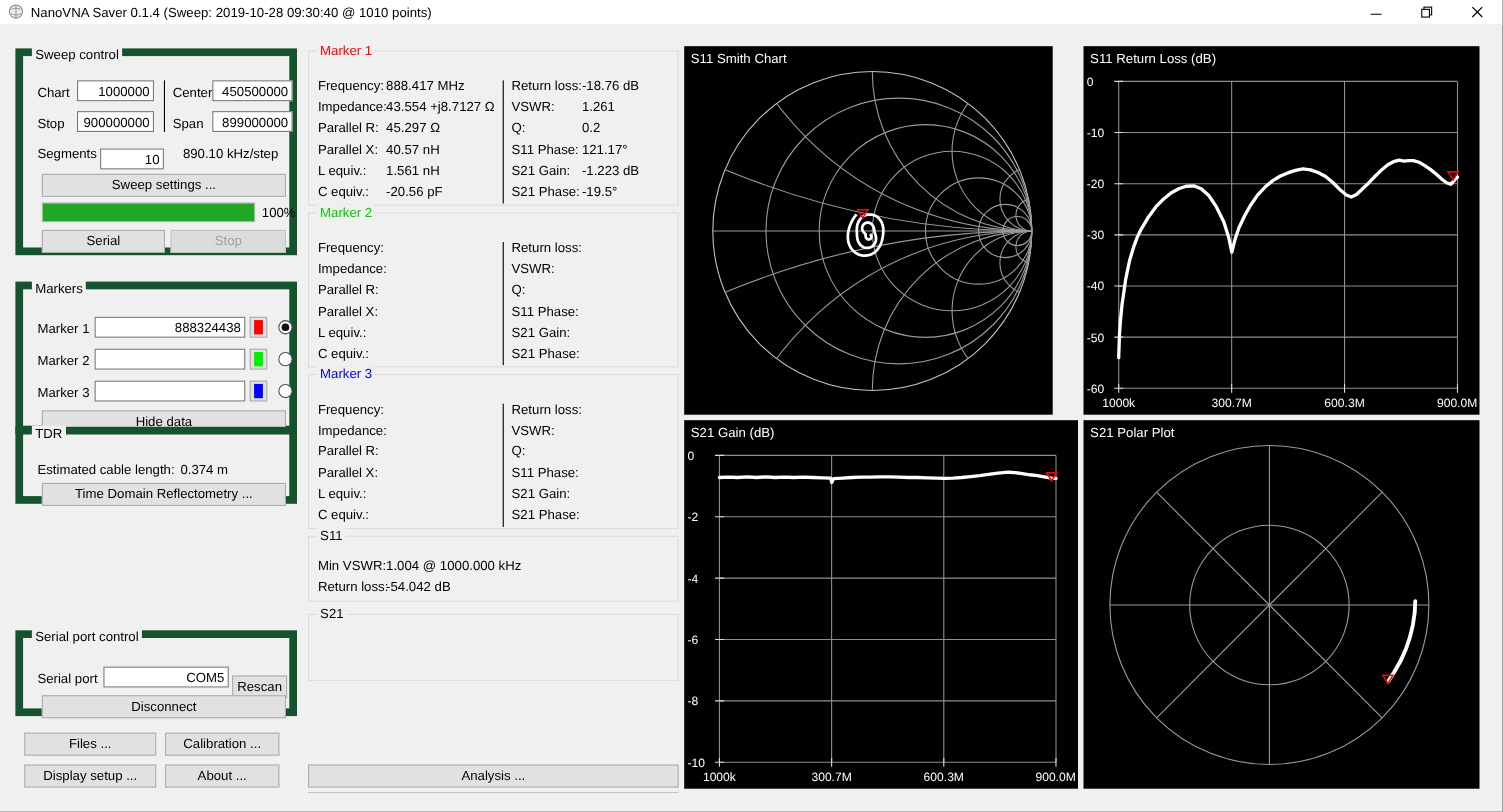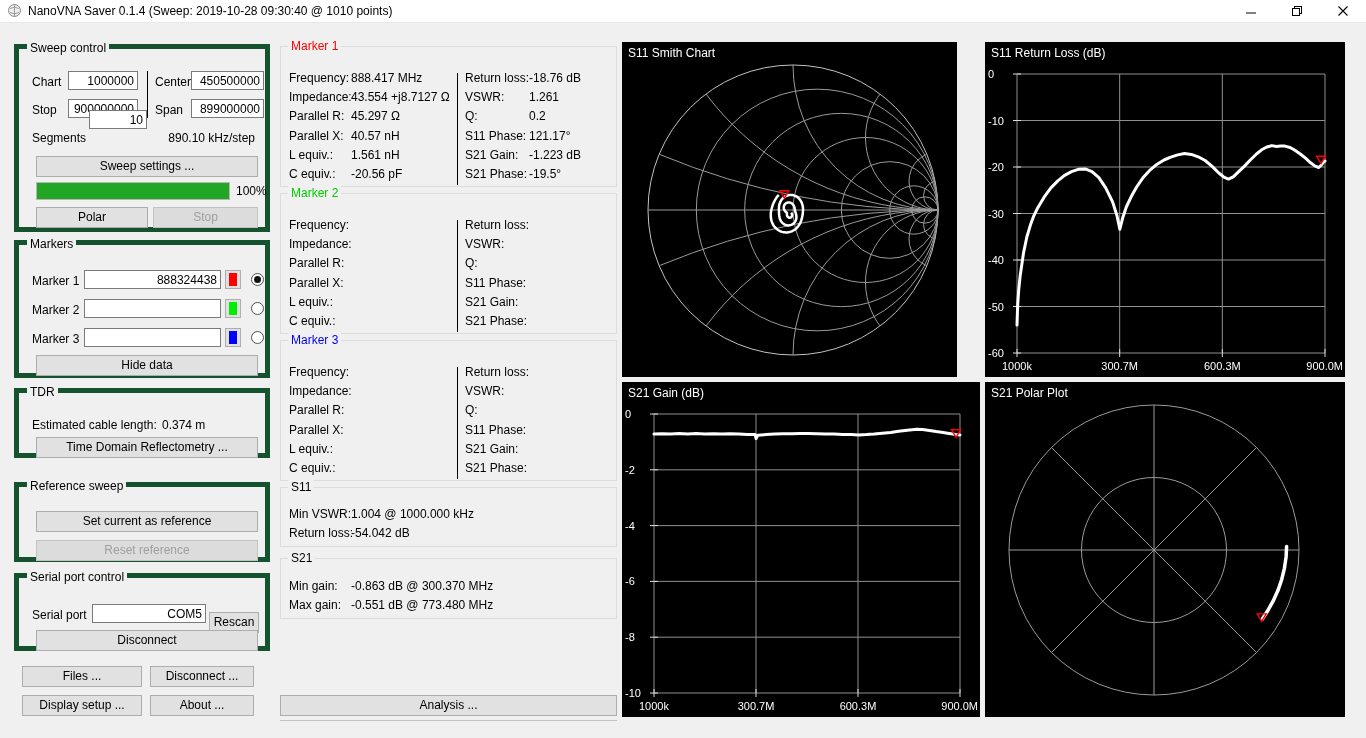--- a/index.html
+++ b/index.html
@@ -5,21 +5,21 @@
   html,body{margin:0;padding:0;background:#5a5a5a;}
   #app{position:relative;width:1366px;height:738px;background:#f0f0f0;overflow:hidden;
        font-family:"Liberation Sans",sans-serif;font-size:12px;color:#000;text-decoration:underline;}
   
   .titlebar{position:absolute;left:0;top:0;width:1366px;height:22px;background:#ffffff;border-bottom:1px solid #e8e8e8;}
   .app-icon{position:absolute;left:7px;top:3px;width:15px;height:15px;}
   .title-text{position:absolute;left:28px;top:4px;font-size:12px;white-space:nowrap;}
   .win-btns{position:absolute;right:0;top:0;height:22px;display:flex;}
   .win-btn{width:46px;height:22px;display:flex;align-items:center;justify-content:center;}
   
-  .groupbox{position:absolute;border:5px solid #14532d;box-sizing:border-box;}
+  .groupbox{position:absolute;border:7px solid #14532d;box-sizing:border-box;}
   .gb-title{position:absolute;top:-8px;left:8px;background:#f0f0f0;padding:0 3px;line-height:14px;white-space:nowrap;}
   .lbl{position:absolute;white-space:nowrap;}
   .txt{position:absolute;height:19px;border:1px solid #7a7a7a;background:#fff;color:#000;
        font-family:"Liberation Sans",sans-serif;font-size:12px;padding:0 3px;box-sizing:border-box;}
   .num{text-align:right;}
   .btn{position:absolute;height:21px;box-sizing:border-box;border:1px solid #adadad;background:#e1e1e1;
        text-align:center;line-height:19px;font-size:12px;cursor:default;white-space:nowrap;}
   .btn.disabled{color:#9f9f9f;background:#dcdcdc;border-color:#c3c3c3;}
   .progress{position:absolute;height:18px;border:1px solid #b6b6b6;background:#e6e6e6;box-sizing:border-box;}
   .progress i{display:block;height:100%;width:100%;}
@@ -81,32 +81,32 @@
     <span class="lbl" style="left:13px;top:26px">Chart</span>
     <input class="txt num" style="left: 49px; top: 22px; width: 70px;" value="1000000">
     <span class="lbl" style="left:13px;top:54px">Stop</span>
     <input class="txt num" style="left: 49px; top: 50px; width: 70px;" value="900000000">
     <div class="vline" style="left:128px;top:22px;height:47px"></div>
     <span class="lbl" style="left:136px;top:26px">Center</span>
     <input class="txt num" style="left: 172px; top: 22px; width: 73px;" value="450500000">
     <span class="lbl" style="left:136px;top:54px">Span</span>
     <input class="txt num" style="left: 172px; top: 50px; width: 73px;" value="899000000">
     <span class="lbl" style="left:13px;top:82px">Segments</span>
-    <input class="txt num" style="left: 70px; top: 61px; width: 58px;" value="10">
+    <input class="txt num" style="left: 70px; top: 84px; width: 58px;" value="10">
     <span class="lbl" style="right:10px;top:82px">890.10 kHz/step</span>
     <div class="btn" style="left:17px;top:107px;width:222px">Sweep settings ...</div>
     <div class="progress" style="left:17px;top:133px;width:194px">
         <i style="background: rgb(33, 166, 38);"></i>
       </div>
     <span class="lbl" style="left:217px;top:135px">100%</span>
-    <div class="btn" style="left:17px;top:158px;width:112px">Polar</div>
+    <div class="btn" style="left:17px;top:158px;width:112px">Serial</div>
     <div class="btn disabled" style="left:134px;top:158px;width:105px">Stop</div>
   </div>
 
-  <div class="groupbox" style="left:14px;top:240px;width:256px;height:138px">
+  <div class="groupbox" style="left:14px;top:256px;width:256px;height:138px">
     <span class="gb-title">Markers</span>
     <span class="lbl" style="left:13px;top:29px">Marker 1</span>
     <input class="txt num" style="left: 65px; top: 25px; width: 137px;" value="888324438">
     <span class="swatch" style="left:206px;top:25px">
         <i style="background: rgb(255, 0, 0);"></i>
       </span>
     <span class="radio sel" style="left:232px;top:28px"></span>
     <span class="lbl" style="left:13px;top:58px">Marker 2</span>
     <input class="txt num" style="left: 65px; top: 54px; width: 137px;" value="">
     <span class="swatch" style="left:206px;top:54px">
@@ -122,36 +122,31 @@
     <div class="btn" style="left:17px;top:110px;width:222px">Hide data</div>
   </div>
 
   <div class="groupbox" style="left:14px;top:388px;width:256px;height:70px">
     <span class="gb-title">TDR</span>
     <span class="lbl" style="left:13px;top:25px">Estimated cable length:</span>
     <span class="lbl" style="left:143px;top:25px">0.374 m</span>
     <div class="btn" style="left:17px;top:44px;width:222px">Time Domain Reflectometry ...</div>
   </div>
 
-  <div class="groupbox" style="left:14px;top:482px;width:256px;height:80px">
-    <span class="gb-title">Reference sweep</span>
-    <div class="btn" style="left:17px;top:24px;width:222px">Set current as reference</div>
-    <div class="btn disabled" style="left:17px;top:53px;width:222px">Reset reference</div>
-  </div>
 
   <div class="groupbox" style="left:14px;top:573px;width:256px;height:78px">
     <span class="gb-title">Serial port control</span>
     <span class="lbl" style="left:13px;top:30px">Serial port</span>
     <input class="txt num" style="left: 73px; top: 26px; width: 114px;" value="COM5">
     <div class="btn" style="left:190px;top:34px;width:50px">Rescan</div>
     <div class="btn" style="left:17px;top:52px;width:222px">Disconnect</div>
   </div>
 
   <div class="btn" style="left:22px;top:666px;width:120px">Files ...</div>
-  <div class="btn" style="left:150px;top:666px;width:104px">Disconnect ...</div>
+  <div class="btn" style="left:150px;top:666px;width:104px">Calibration ...</div>
   <div class="btn" style="left:22px;top:695px;width:120px">Display setup ...</div>
   <div class="btn" style="left:150px;top:695px;width:104px">About ...</div>
 
   <div class="section" style="left:280px;top:46px;width:337px;height:141px">
     <span class="sec-title" style="color: rgb(255, 0, 0);">Marker 1</span>
     <div class="kv-col" style="left:8px;top:22px;width:166px">
         <div class="kv-row"><span class="kv-label">Frequency:</span><span class="kv-value">888.417 MHz</span></div>
         <div class="kv-row"><span class="kv-label">Impedance:</span><span class="kv-value">43.554 +j8.7127 Ω</span></div>
         <div class="kv-row"><span class="kv-label">Parallel R:</span><span class="kv-value">45.297 Ω</span></div>
         <div class="kv-row"><span class="kv-label">Parallel X:</span><span class="kv-value">40.57 nH</span></div>
@@ -213,24 +208,20 @@
 
   <div class="section" style="left:280px;top:487px;width:337px;height:60px">
     <span class="sec-title">S11</span>
     <div class="kv-col" style="left:8px;top:17px;width:320px">
         <div class="kv-row"><span class="kv-label">Min VSWR:</span><span class="kv-value">1.004 @ 1000.000 kHz</span></div>
         <div class="kv-row"><span class="kv-label">Return loss:</span><span class="kv-value">-54.042 dB</span></div>
       </div>
   </div>
   <div class="section" style="left:280px;top:558px;width:337px;height:61px">
     <span class="sec-title">S21</span>
-    <div class="kv-col" style="left:8px;top:18px;width:320px">
-        <div class="kv-row"><span class="kv-label">Min gain:</span><span class="kv-value">-0.863 dB @ 300.370 MHz</span></div>
-        <div class="kv-row"><span class="kv-label">Max gain:</span><span class="kv-value">-0.551 dB @ 773.480 MHz</span></div>
-      </div>
   </div>
 
   <div class="btn" style="left:280px;top:695px;width:337px">Analysis ...</div>
   <div class="hsep" style="left:280px;top:720px;width:337px"></div>
 
   <div class="chart" style="left:622px;top:42px;width:335px;height:335px">
     <svg id="svg-smith" width="335" height="335">
         <defs>
           <clipPath id="sclip">
             <circle cx="171" cy="168" r="145"></circle>

